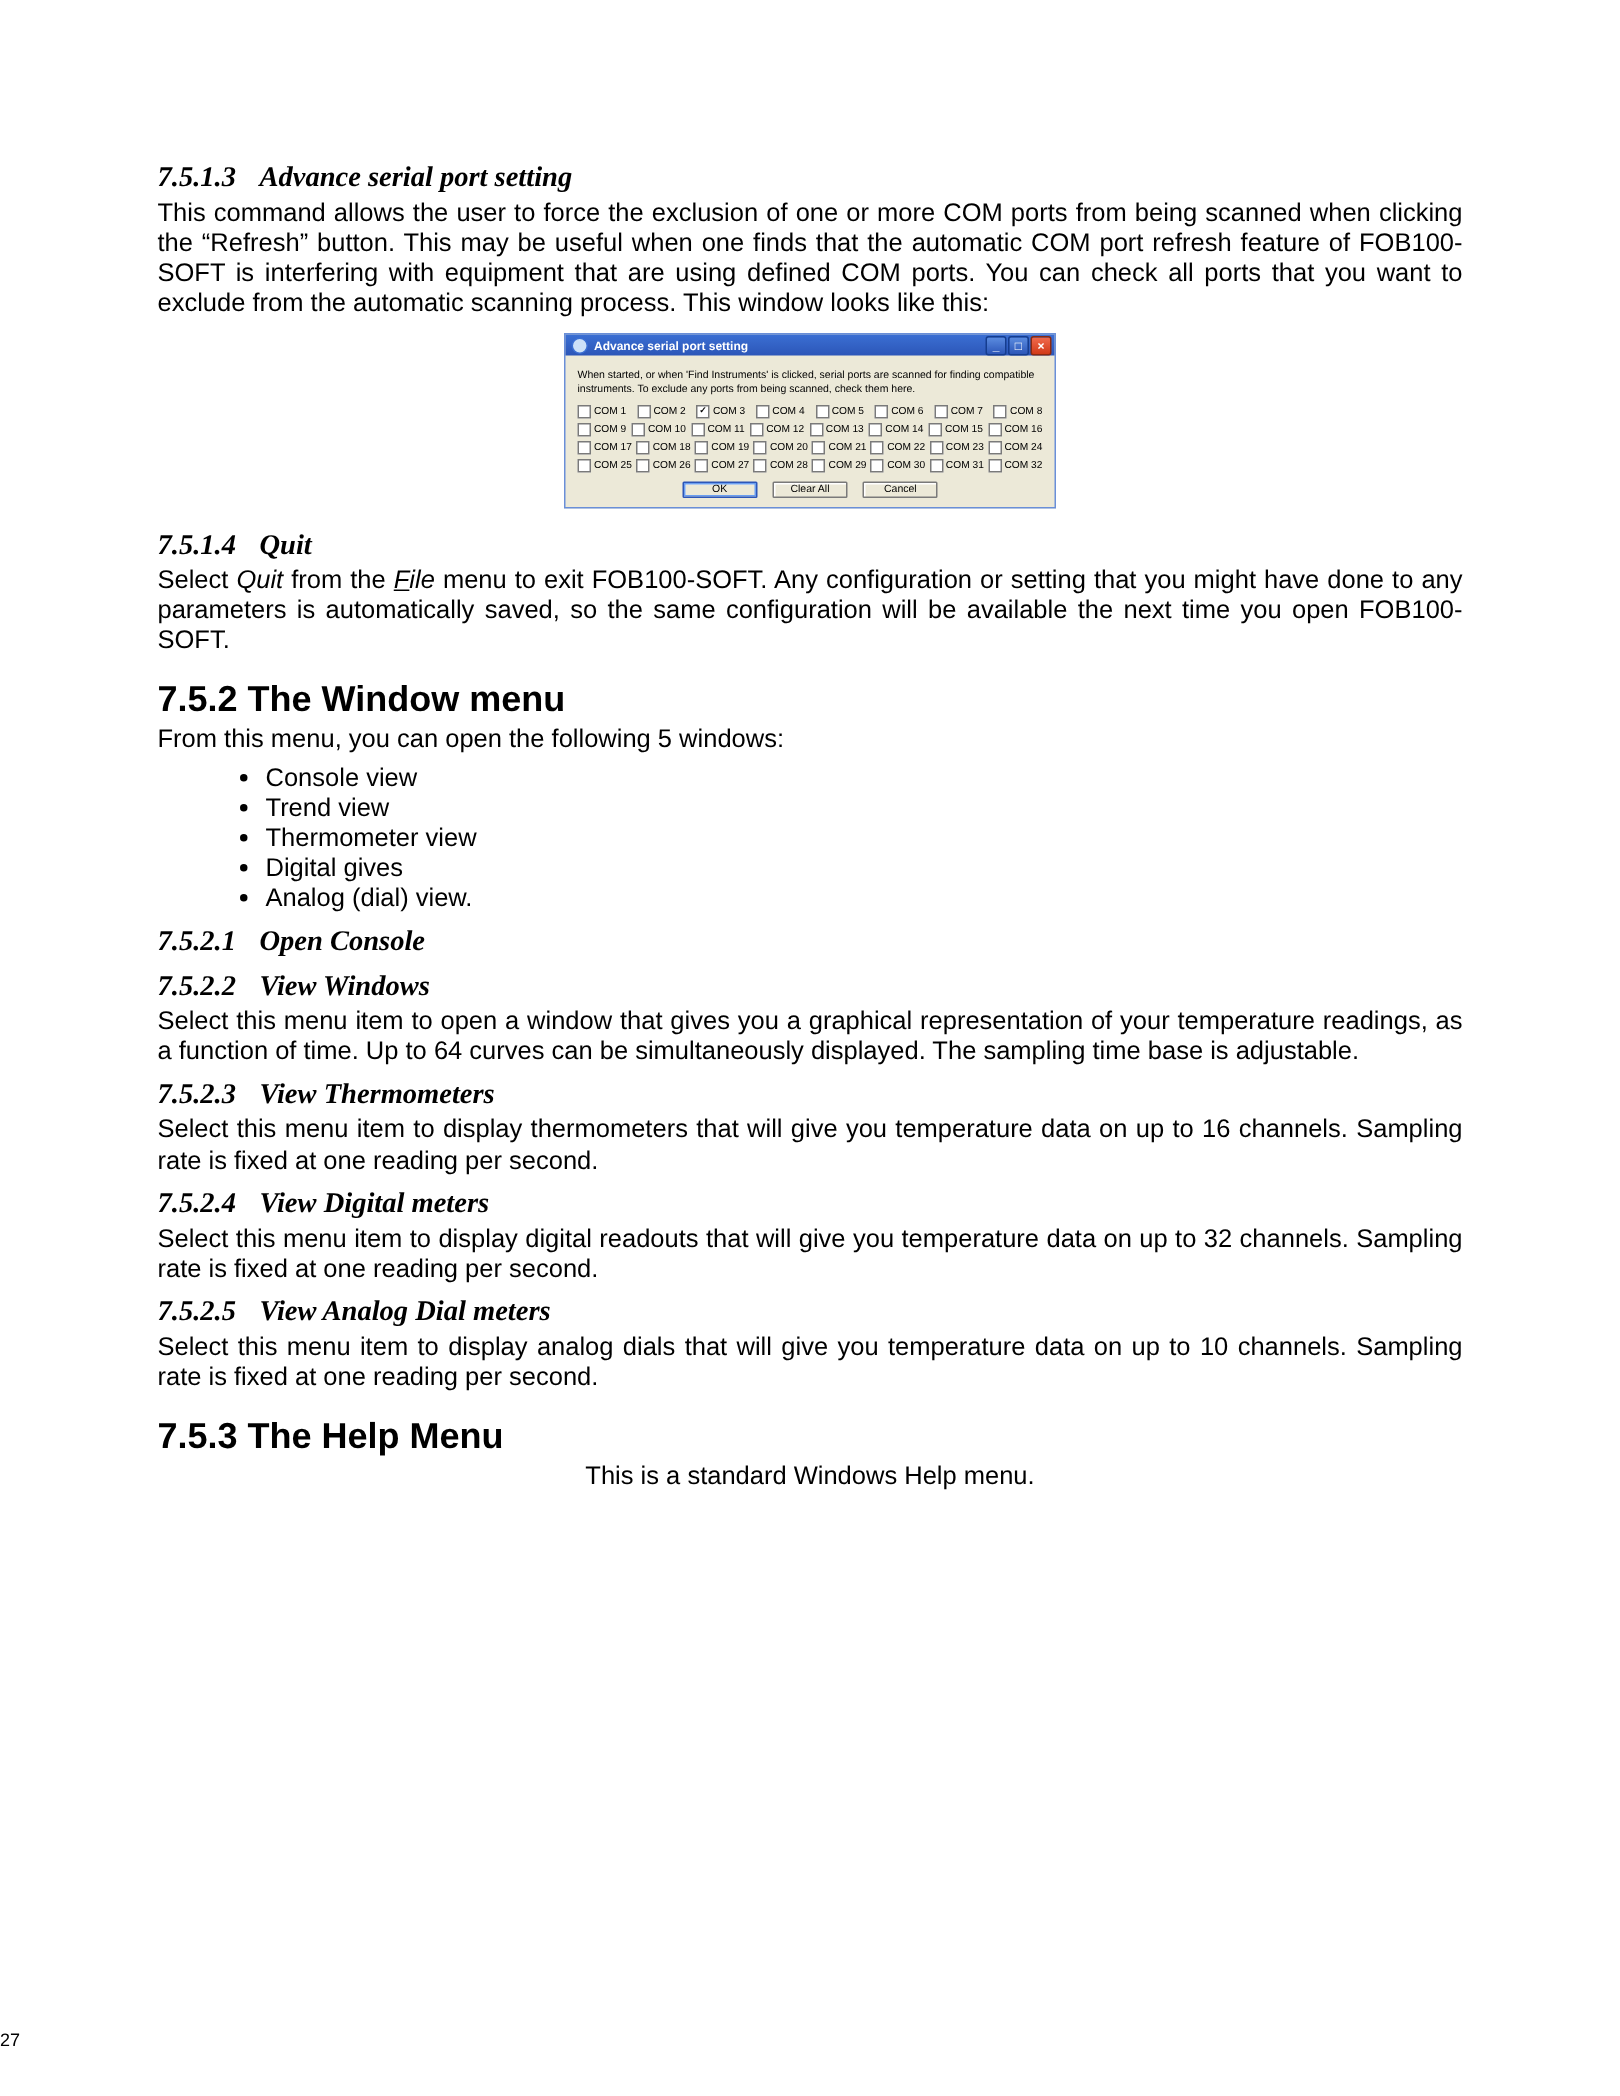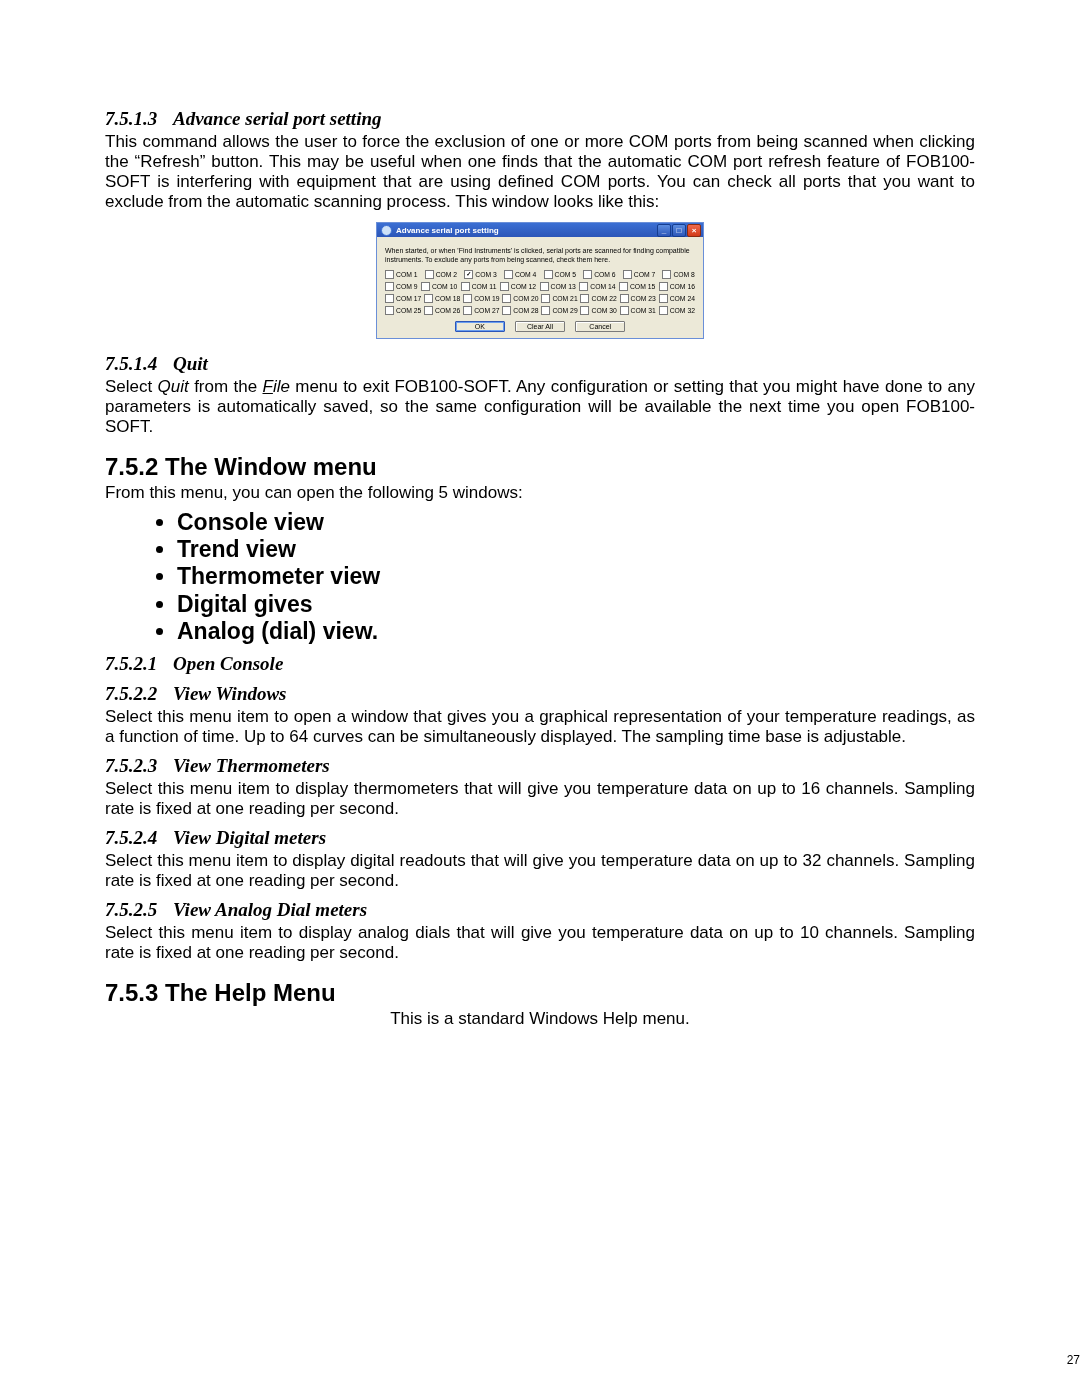--- a/index.html
+++ b/index.html
@@ -42,23 +42,22 @@
     font-size: 17px;
     line-height: 1.18;
     text-align: justify;
     margin: 2px 0 6px 0;
   }
   .body-text .ital { font-style: italic; }
   .body-text .under { text-decoration: underline; }
   .bullets {
     margin: 2px 0 6px 0;
     padding-left: 72px;
-    font-size: 23px;
+    font-size: 17px;
     line-height: 1.18;
-    font-weight: bold;
   }
   .bullets li { list-style: disc; margin: 0; padding: 0; }
 
   
   .dialog-wrap {
     width: 326px;
     margin: 10px auto 14px auto;
     border: 1px solid #6a8fd8;
     background: #ece9d8;
     font-size: 8px;
@@ -114,21 +113,21 @@
     font-size:7px; background:#ece9d8; border:1px solid #7a7a7a;
     border-radius:1px; box-shadow: inset 1px 1px 0 #fff;
     margin:0 4px;
   }
   .dlg-btn.default { border:1px solid #2c56b8; box-shadow: inset 0 0 0 1px #6a9ef0, inset 1px 1px 0 #fff; }
 
   .pagenum {
     position: absolute;
     bottom: 30px;
     left: 0; right: 0;
-    text-align: right;
+    text-align: left;
     font-size: 12px;
   }
 </style>
 </head>
 <body>
 
 <div class="page">
 
   <div class="h-section">
     <span class="num">7.5.1.3</span><span>Advance serial port setting</span>

